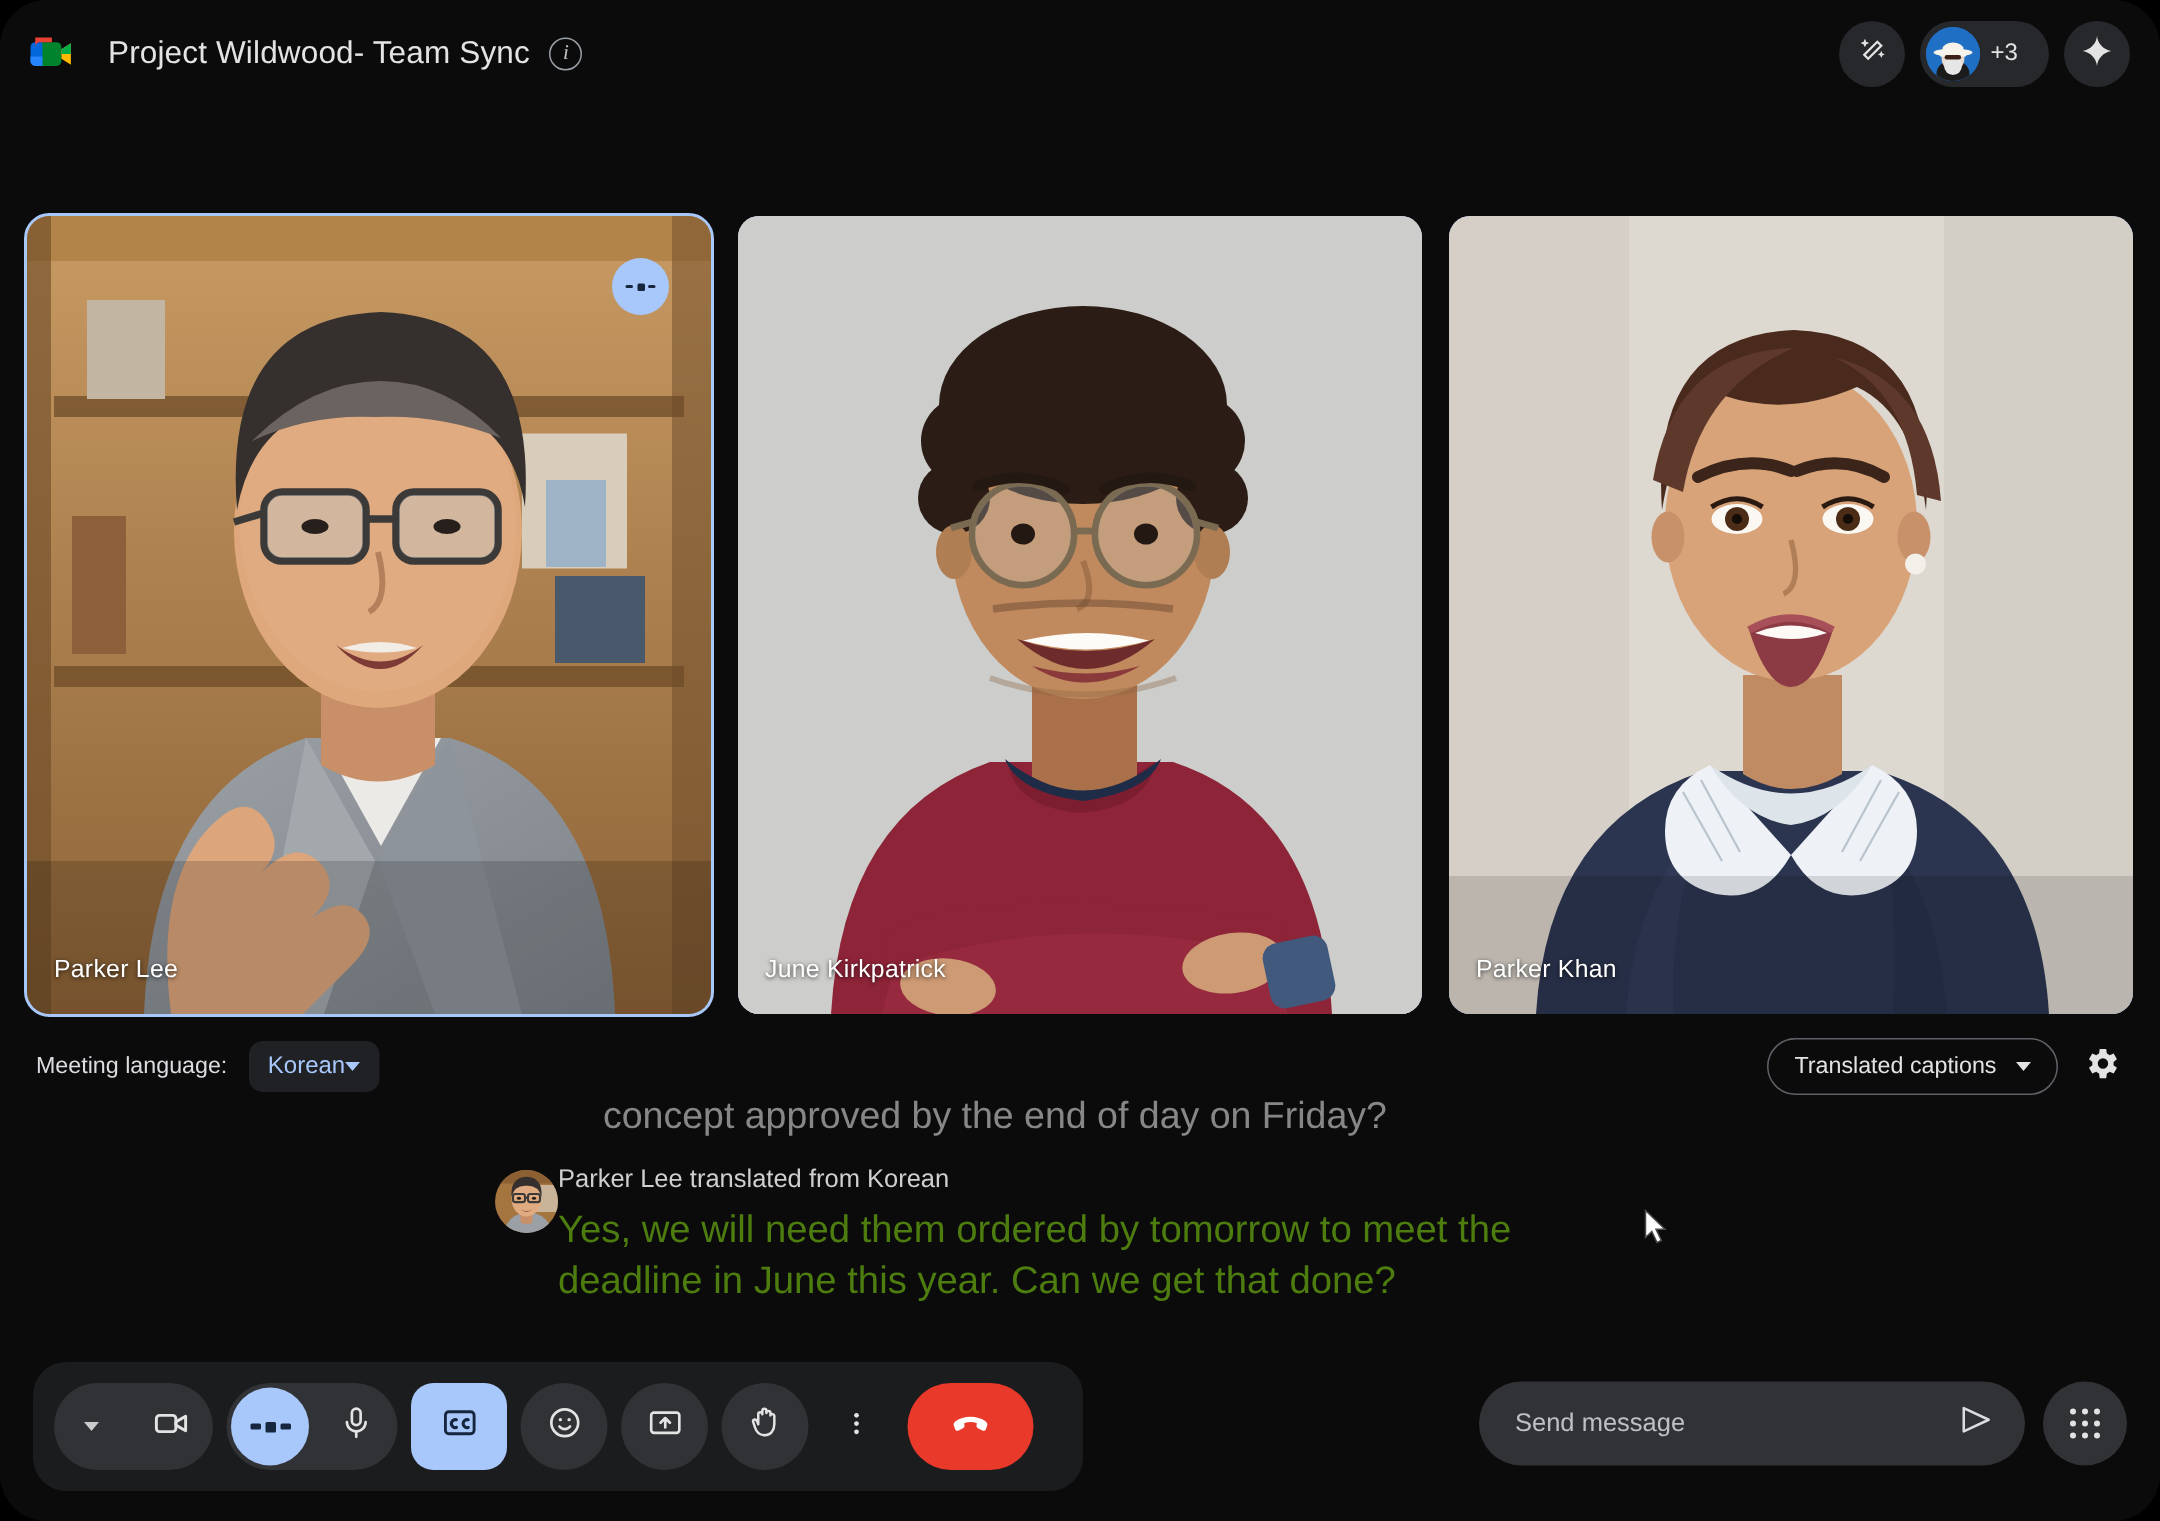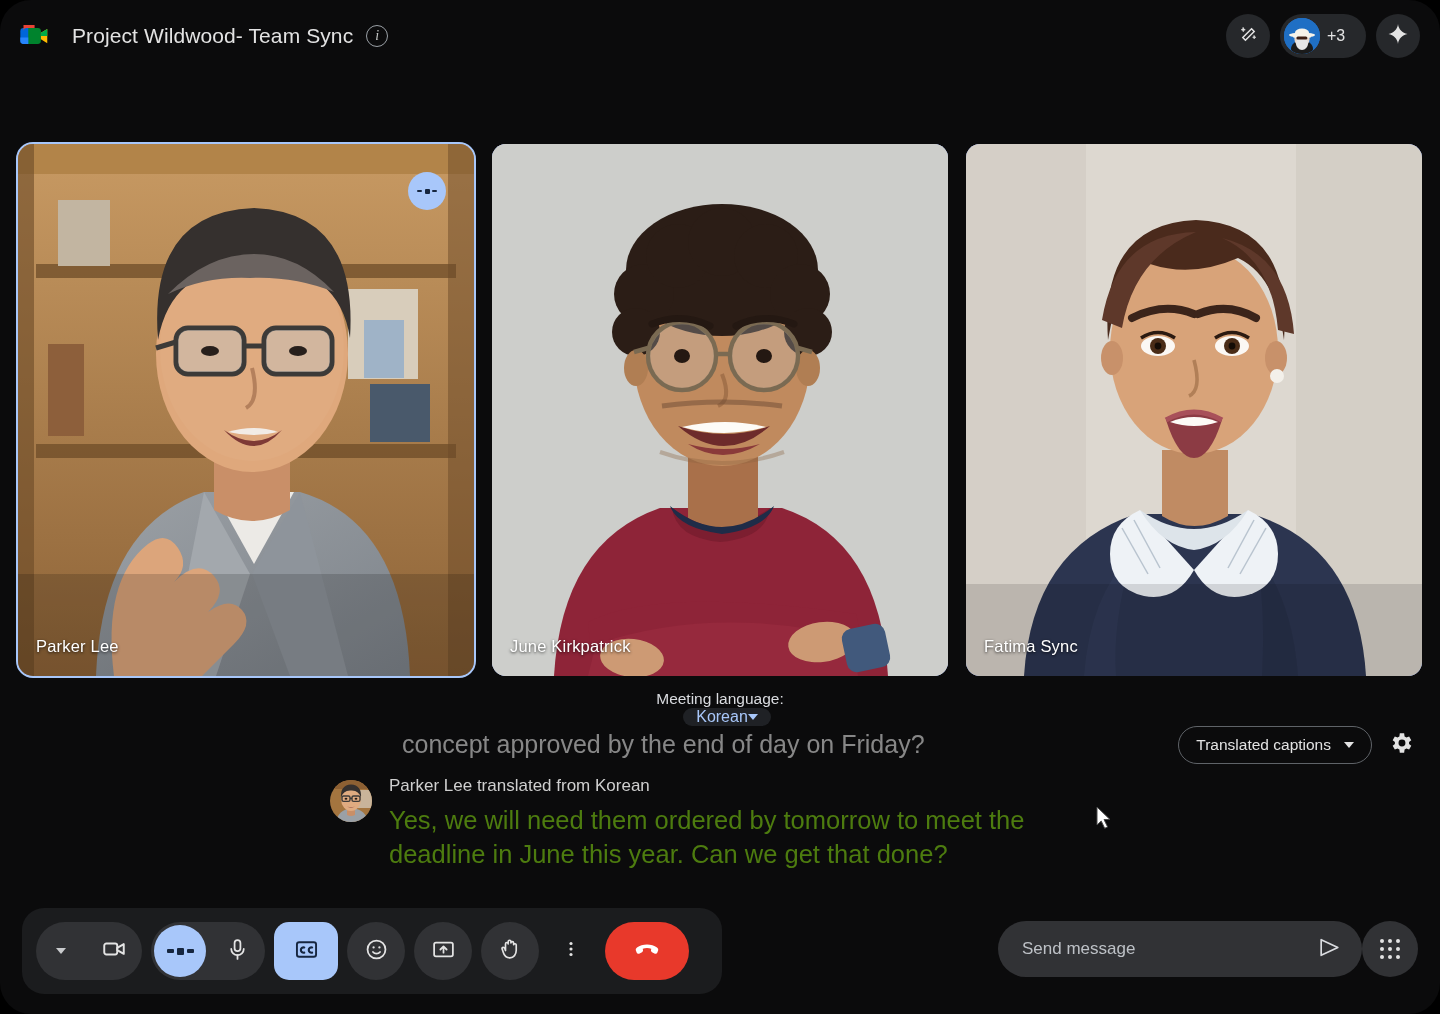--- a/index.html
+++ b/index.html
@@ -145,21 +145,20 @@
   .speaking-badge i.s { width:5px; height:2.5px; }
   .speaking-badge i.m { width:5px; height:5px; }
 
   
   .cap-row {
     position: absolute;
     top: 690px; left: 0;
     width: 1440px; height: 42px;
     display: flex; align-items: center;
     padding: 0 24px;
-    flex-direction: column;
   }
 
   .cap-label {
     color: #dadce0;
     font-size: 15.5px;
   }
 
   .lang-select {
     margin-left: 14px;
     height: 34px;
@@ -208,21 +207,20 @@
     font-size: 25px;
     line-height: 1.34;
     padding-left: 72px;
     opacity: .82;
     white-space: nowrap;
   }
 
   .cap-block {
     display: flex;
     margin-top: 14px;
-    gap: 17px;
   }
 
   .cap-avatar {
     width: 42px; height: 42px;
     border-radius: 50%;
     overflow: hidden;
     flex: 0 0 auto;
     margin-top: 4px;
   }
   .cap-avatar svg { width:100%; height:100%; display:block; }
@@ -303,21 +301,21 @@
     display: flex; align-items: center; justify-content: center;
     color: #ffffff;
     flex: 0 0 auto;
     margin-left: 2px;
   }
 
   
   .msg-wrap {
     position: absolute;
     right: 22px; top: 921px;
-    display: flex; gap: 0;
+    display: flex; gap: 12px;
   }
   .msg-box {
     width: 364px; height: 56px;
     background: #313235;
     border-radius: 28px;
     display: flex; align-items: center;
     padding: 0 16px 0 24px;
   }
   .msg-box input {
     flex: 1 1 auto;
@@ -580,21 +578,21 @@
           <path d="M249 194 q17 -11 34 0" stroke="#2b1a11" stroke-width="3.4" fill="none"></path>
 
           <path d="M228 216 q8 30 -5 36" stroke="#b17f57" stroke-width="3.6" fill="none"></path>
 
           <path d="M200 276 q28 -14 56 0 q-12 38 -28 38 q-16 0 -28 -38z" fill="#8c3b44"></path>
           <path d="M204 278 q24 -10 48 0 q-24 8 -48 0z" fill="#fdfaf6"></path>
           <path d="M200 276 q28 -16 56 0" stroke="#a8505a" stroke-width="5" fill="none"></path>
           <rect x="0" y="440" width="456" height="92" fill="#000" opacity="0.12"></rect>
         </svg>
       </div>
-      <div class="tile-name">Fatima Sync</div>
+      <div class="tile-name">Parker Khan</div>
     </div>
 
   </div>
 
   <div class="cap-row">
 
     <span class="cap-label">Meeting language:</span>
 
     <div class="lang-select">
       <span class="val">Korean</span>

